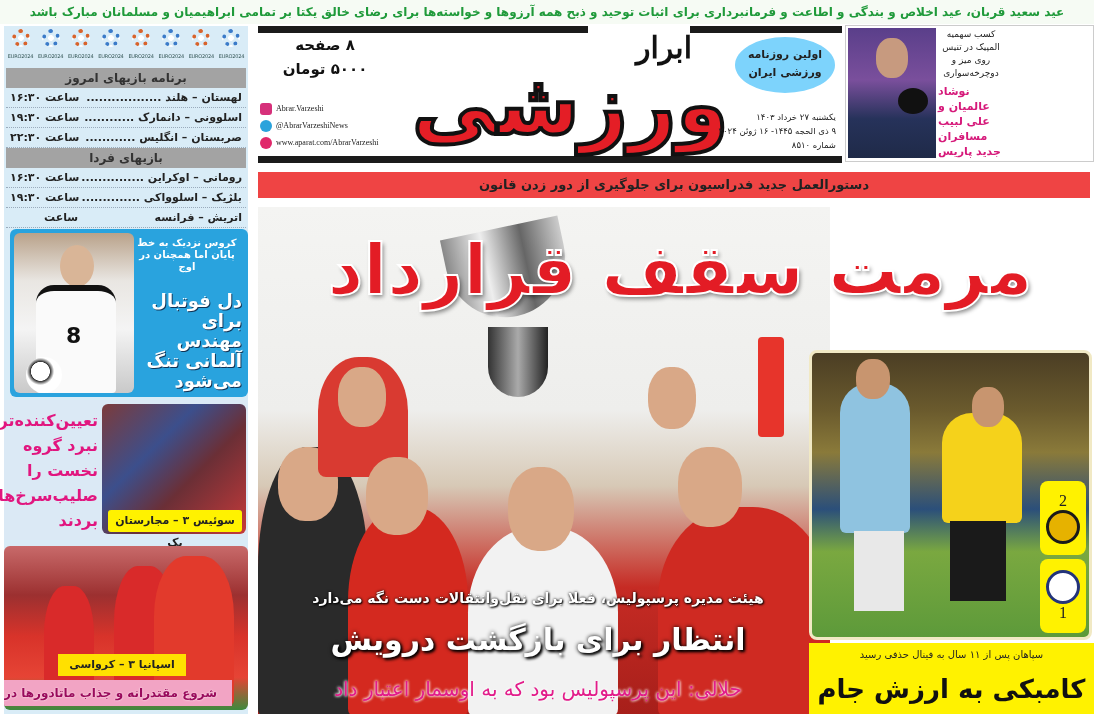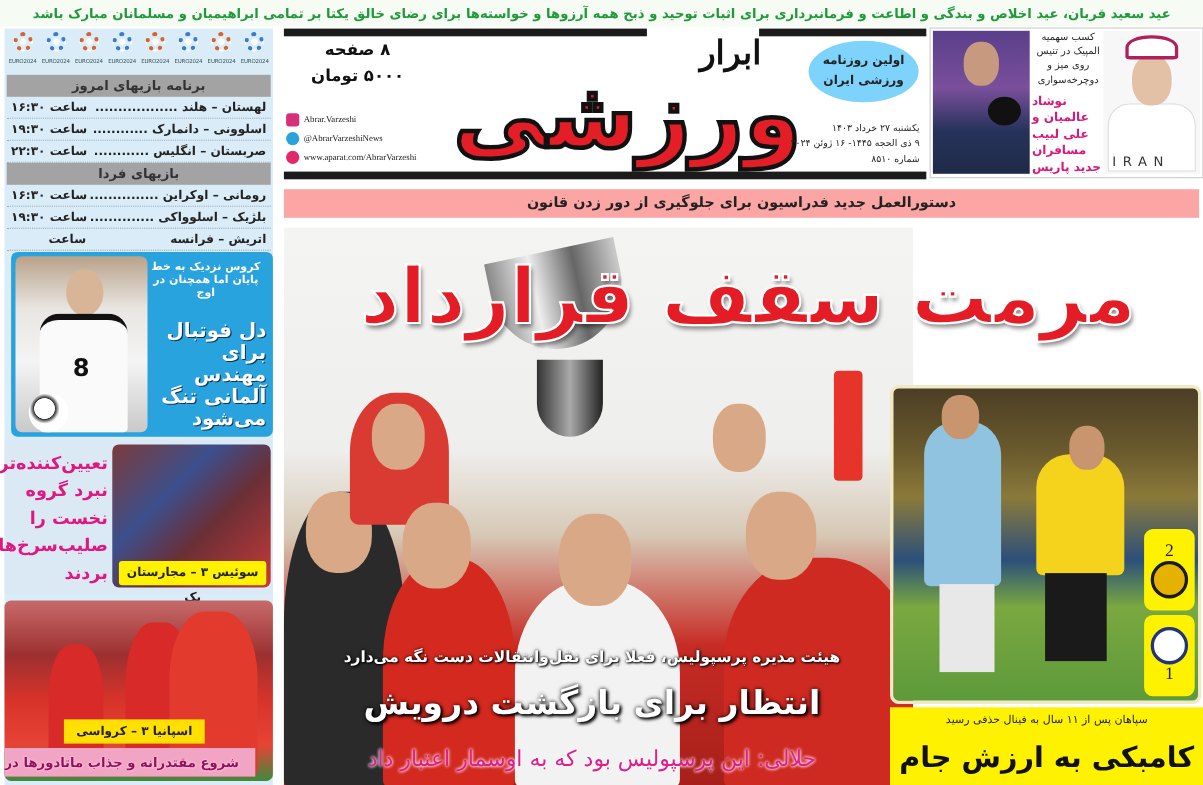--- a/index.html
+++ b/index.html
@@ -48,21 +48,21 @@
 .feature .pp1 .face{position:absolute;left:28px;top:10px;width:32px;height:40px;border-radius:45%;background:#c79a7f}
 .feature .pp1 .paddle{position:absolute;left:50px;top:60px;width:30px;height:26px;border-radius:50%;background:#111}
 .feature .pp2{position:absolute;right:2px;top:2px;width:88px;height:130px;background:#f7f7f7}
 .feature .pp2 .helmet{position:absolute;left:20px;top:4px;width:48px;height:22px;border-radius:50% 50% 10% 10%;background:#fff;border:3px solid #b0205a}
 .feature .pp2 .face{position:absolute;left:26px;top:22px;width:36px;height:46px;border-radius:45%;background:#e3c1a6}
 .feature .pp2 .shirt{position:absolute;left:4px;top:66px;width:80px;height:62px;background:#fff;border-radius:20px 20px 0 0;border:1px solid #ddd}
 .feature .pp2 .iran{position:absolute;left:8px;bottom:4px;font-size:12px;letter-spacing:6px;color:#333;direction:ltr}
 .feature .kicker{position:absolute;left:92px;top:2px;width:66px;font-size:9px;color:#222;text-align:center;line-height:13px}
 .feature .title{position:absolute;left:92px;top:58px;width:66px;font-size:11px;font-weight:bold;color:#d6197a;text-align:left;line-height:15px}
 
-.subbar{left:258px;top:172px;width:832px;height:26px;background:#fca5a5;font-size:13px;font-weight:bold;color:#222;text-align:center;line-height:26px}
+.subbar{left:258px;top:172px;width:832px;height:26px;background:#ef4444;font-size:13px;font-weight:bold;color:#222;text-align:center;line-height:26px}
 
 .mainphoto{left:258px;top:207px;width:572px;height:507px;overflow:hidden;background:linear-gradient(180deg,#f4f4f2 0%,#eeeeec 40%,#d7c9b6 55%,#c62b24 75%,#a71f1a 100%)}
 .mainphoto .trophy{position:absolute;left:190px;top:20px;width:120px;height:90px;border-radius:0 0 60px 60px;background:linear-gradient(90deg,#888,#eee,#666,#ccc);transform:rotate(-12deg)}
 .mainphoto .trophy2{position:absolute;left:230px;top:120px;width:60px;height:70px;border-radius:0 0 30px 30px;background:linear-gradient(90deg,#333,#aaa,#222)}
 .mainphoto .person{position:absolute;border-radius:45% 45% 8px 8px}
 .mainphoto .facec{position:absolute;border-radius:45%;background:#d9a887}
 .headline{left:270px;top:210px;width:820px;height:120px;font-size:70px;font-weight:bold;color:#e31c25;text-align:center;line-height:120px;-webkit-text-stroke:2px #fff;text-shadow:2px 3px 4px rgba(0,0,0,.45)}
 .mp-kicker{left:258px;top:590px;width:560px;text-align:center;font-size:14px;font-weight:bold;color:#fff;text-shadow:0 0 3px #000,1px 1px 2px #000}
 .mp-title{left:258px;top:618px;width:560px;text-align:center;font-size:30px;font-weight:bold;color:#fff;text-shadow:0 0 4px #000,2px 2px 3px #000;line-height:44px}
 .mp-quote{left:258px;top:672px;width:560px;text-align:center;font-size:20px;font-weight:normal;color:#e21c8a;text-shadow:0 0 3px #fff,0 0 3px #fff;line-height:34px}
@@ -217,26 +217,20 @@
   <div>شماره ۸۵۱۰</div>
 </div>
 
 <div class="abs feature">
   <div class="pp1">
     <div class="face"></div>
     <div class="paddle"></div>
   </div>
   <div class="kicker">کسب سهمیه المپیک در تنیس روی میز و دوچرخه‌سواری</div>
   <div class="title">نوشاد عالمیان و علی لبیب مسافران جدید پاریس</div>
-  <div class="pp2">
-    <div class="shirt"></div>
-    <div class="face"></div>
-    <div class="helmet"></div>
-    <div class="iran">IRAN</div>
-  </div>
 </div>
 
 <div class="abs subbar">دستورالعمل جدید فدراسیون برای جلوگیری از دور زدن قانون</div>
 
 <div class="abs mainphoto">
   <div class="trophy"></div>
   <div class="trophy2"></div>
   <div class="person" style="left:0;top:240px;width:110px;height:270px;background:#2a2a2a"></div>
   <div class="facec" style="left:20px;top:240px;width:60px;height:74px"></div>
   <div class="person" style="left:60px;top:150px;width:90px;height:120px;background:#d93a31"></div>

